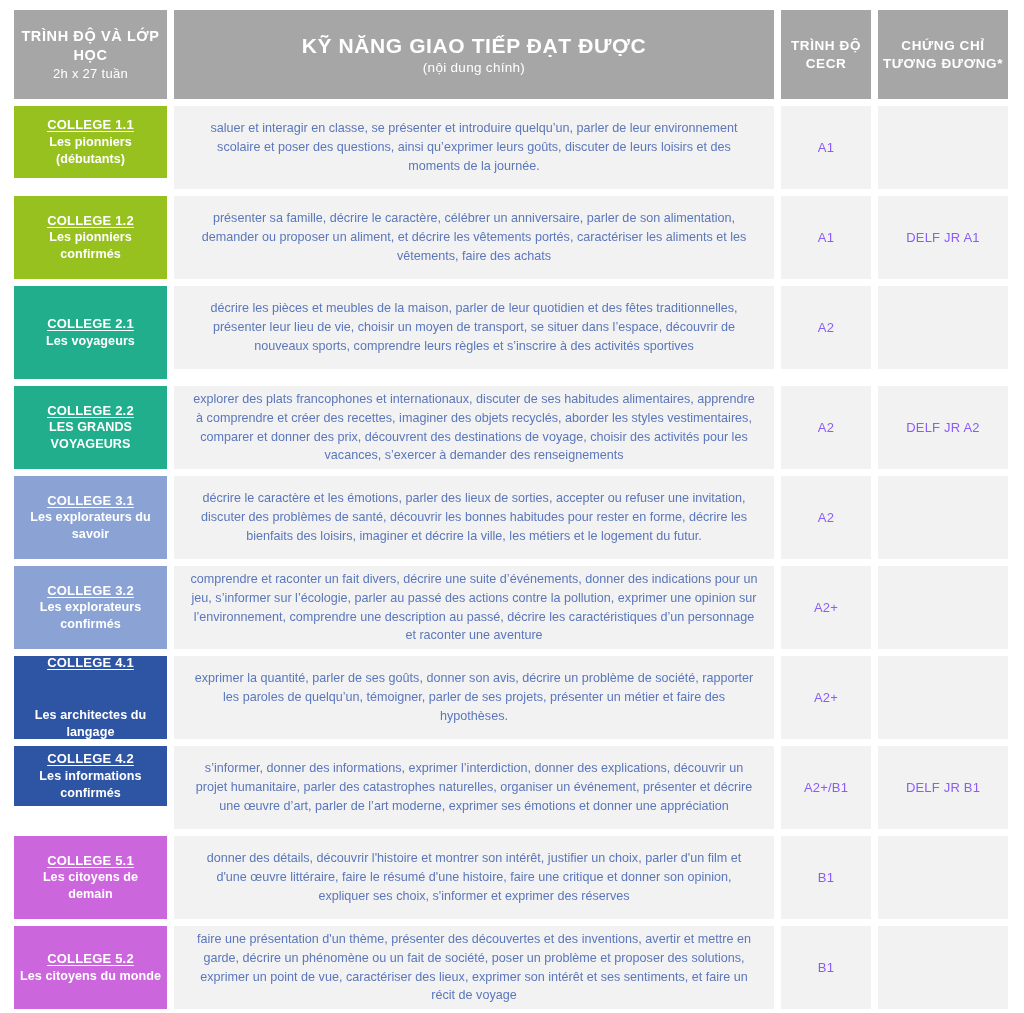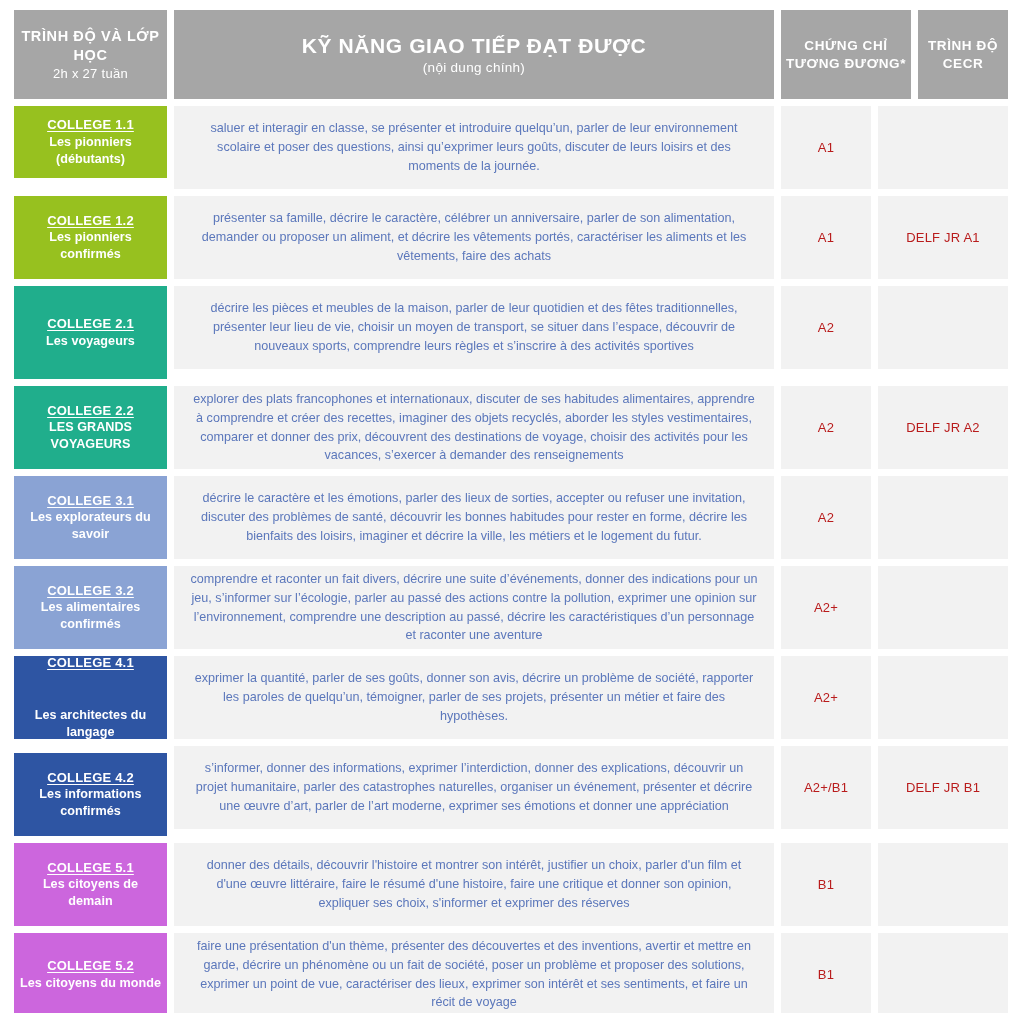--- a/index.html
+++ b/index.html
@@ -82,21 +82,21 @@
     color: #5b77bb;
     font-size: 12.6px;
     line-height: 1.5;
     padding: 8px 16px;
   }
   .skills-cell p { margin: 0; }
 
   
   .plain-cell {
     background: #f2f2f2;
-    color: #b91c1c;
+    color: #8b5cf6;
     font-size: 13px;
     font-weight: 500;
     letter-spacing: 0.2px;
   }
 </style>
 </head>
 <body>
 
 <div id="table-wrap">
 
@@ -106,22 +106,22 @@
         <span class="hdr-level-main">TRÌNH ĐỘ VÀ LỚP HỌC</span>
         <span class="hdr-level-sub">2h x 27 tuần</span>
       </span>
     </div>
     <div class="cell col-skills">
       <span class="hdr-stack">
         <span class="hdr-skills-main">KỸ NĂNG GIAO TIẾP ĐẠT ĐƯỢC</span>
         <span class="hdr-skills-sub">(nội dung chính)</span>
       </span>
     </div>
+    <div class="cell col-cecr hdr-cecr">TRÌNH ĐỘ CECR</div>
     <div class="cell col-cert hdr-cert">CHỨNG CHỈ TƯƠNG ĐƯƠNG*</div>
-    <div class="cell col-cecr hdr-cecr">TRÌNH ĐỘ CECR</div>
   </div>
 
   <div id="rows-container">
       <div class="row">
         <div class="cell col-level level-cell" style="background: rgb(151, 193, 31); height: 72px;">
           <span class="level-code">COLLEGE 1.1</span>
           <span class="level-name">Les pionniers (débutants)</span>
         </div>
         <div class="cell col-skills skills-cell" style="height: 83px;">
           <p>saluer et interagir en classe, se présenter et introduire quelqu’un, parler de leur environnement scolaire et poser des questions, ainsi qu’exprimer leurs goûts, discuter de leurs loisirs et des moments de la journée.</p>
@@ -169,41 +169,41 @@
         </div>
         <div class="cell col-skills skills-cell" style="height: 83px;">
           <p>décrire le caractère et les émotions, parler des lieux de sorties, accepter ou refuser une invitation, discuter des problèmes de santé, découvrir les bonnes habitudes pour rester en forme, décrire les bienfaits des loisirs, imaginer et décrire la ville, les métiers et le logement du futur.</p>
         </div>
         <div class="cell col-cecr plain-cell" style="height: 83px;">A2</div>
         <div class="cell col-cert plain-cell" style="height: 83px;"></div>
       </div>
       <div class="row">
         <div class="cell col-level level-cell" style="background: rgb(138, 163, 212); height: 83px;">
           <span class="level-code">COLLEGE 3.2</span>
-          <span class="level-name">Les alimentaires confirmés</span>
+          <span class="level-name">Les explorateurs confirmés</span>
         </div>
         <div class="cell col-skills skills-cell" style="height: 83px;">
           <p>comprendre et raconter un fait divers, décrire une suite d’événements, donner des indications pour un jeu, s’informer sur l’écologie, parler au passé des actions contre la pollution, exprimer une opinion sur l’environnement, comprendre une description au passé, décrire les caractéristiques d’un personnage et raconter une aventure</p>
         </div>
         <div class="cell col-cecr plain-cell" style="height: 83px;">A2+</div>
         <div class="cell col-cert plain-cell" style="height: 83px;"></div>
       </div>
       <div class="row">
         <div class="cell col-level level-cell" style="background: rgb(46, 85, 163); height: 83px; gap: 36px;">
           <span class="level-code">COLLEGE 4.1</span>
           <span class="level-name">Les architectes du langage</span>
         </div>
         <div class="cell col-skills skills-cell" style="height: 83px;">
           <p>exprimer la quantité, parler de ses goûts, donner son avis, décrire un problème de société, rapporter les paroles de quelqu’un, témoigner, parler de ses projets, présenter un métier et faire des hypothèses.</p>
         </div>
         <div class="cell col-cecr plain-cell" style="height: 83px;">A2+</div>
         <div class="cell col-cert plain-cell" style="height: 83px;"></div>
       </div>
       <div class="row">
-        <div class="cell col-level level-cell" style="background: rgb(46, 85, 163); height: 83px; margin-top: 7px;">
+        <div class="cell col-level level-cell" style="background: rgb(46, 85, 163); height: 60px;">
           <span class="level-code">COLLEGE 4.2</span>
           <span class="level-name">Les informations confirmés</span>
         </div>
         <div class="cell col-skills skills-cell" style="height: 83px;">
           <p>s’informer, donner des informations, exprimer l’interdiction, donner des explications, découvrir un projet humanitaire, parler des catastrophes naturelles, organiser un événement, présenter et décrire une œuvre d’art, parler de l’art moderne, exprimer ses émotions et donner une appréciation</p>
         </div>
         <div class="cell col-cecr plain-cell" style="height: 83px;">A2+/B1</div>
         <div class="cell col-cert plain-cell" style="height: 83px;">DELF JR B1</div>
       </div>
       <div class="row">

